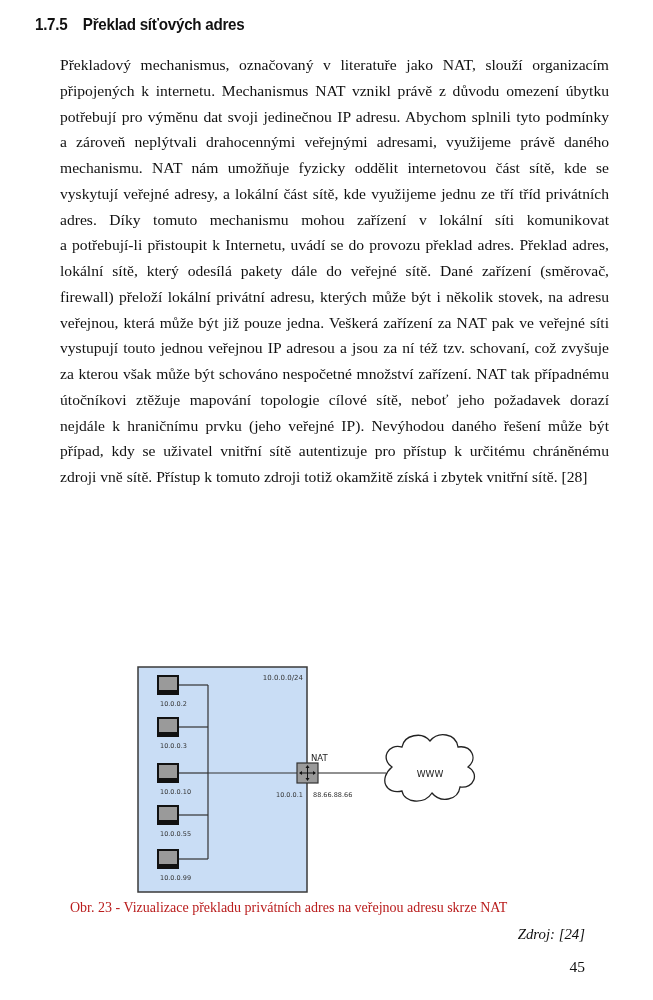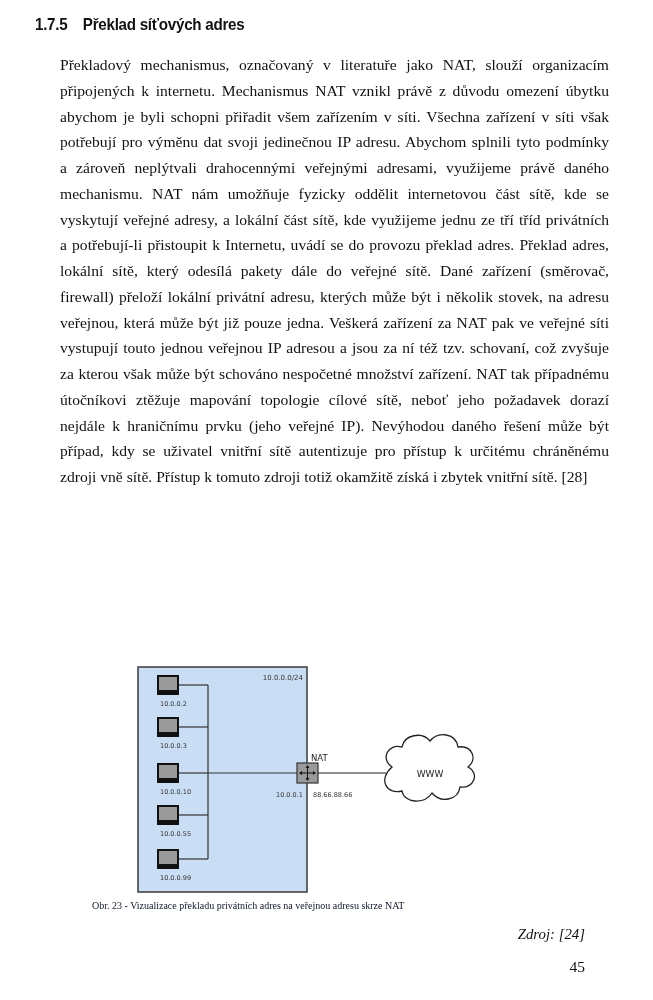--- a/index.html
+++ b/index.html
@@ -13,22 +13,22 @@
   .heading .num { display: inline-block; width: 52px; }
   .para {
     position: absolute; left: 36px; top: 52px; width: 549px;
     font-family: "Liberation Serif", serif; font-size: 15.6px;
     line-height: 25.75px; text-align: justify; color: #111; margin-left: 24px;
   }
   .para .line { display: block; text-align: justify; text-align-last: justify; white-space: nowrap; height: 25.75px; }
   .para .line.last { text-align-last: left; }
   .figure { position: absolute; left: 130px; top: 655px; width: 390px; height: 245px; }
   .caption {
-    position: absolute; left: 92px; top: 900px;
-    font-family: "Liberation Serif", serif; font-size: 10px; color: #0f172a;
+    position: absolute; left: 70px; top: 900px;
+    font-family: "Liberation Serif", serif; font-size: 14px; color: #b91c1c;
   }
   .source {
     position: absolute; right: 68px; top: 926px;
     font-family: "Liberation Serif", serif; font-size: 14.8px; font-style: italic; color: #111;
   }
   .page-num {
     position: absolute; right: 68px; top: 958px;
     font-family: "Liberation Serif", serif; font-size: 15.5px; color: #111;
   }
   svg text { font-family: "DejaVu Sans", sans-serif; }
@@ -36,25 +36,25 @@
 </head>
 <body>
 
 <div class="heading">
   <span class="num">1.7.5</span><span>Překlad síťových adres</span>
 </div>
 
 <div class="para" id="para">
     <span class="line">Překladový mechanismus, označovaný v literatuře jako NAT, slouží organizacím</span>
     <span class="line">připojených k internetu. Mechanismus NAT vznikl právě z důvodu omezení úbytku</span>
-    <span class="line">abychom je byli schopni přiřadit všem zařízením v síti. Všechna zařízení v síti však</span>
     <span class="line">potřebují pro výměnu dat svoji jedinečnou IP adresu. Abychom splnili tyto podmínky</span>
     <span class="line">a zároveň neplýtvali drahocennými veřejnými adresami, využijeme právě daného</span>
     <span class="line">mechanismu. NAT nám umožňuje fyzicky oddělit internetovou část sítě, kde se</span>
     <span class="line">vyskytují veřejné adresy, a lokální část sítě, kde využijeme jednu ze tří tříd privátních</span>
+    <span class="line">adres. Díky tomuto mechanismu mohou zařízení v lokální síti komunikovat</span>
     <span class="line">a potřebují-li přistoupit k Internetu, uvádí se do provozu překlad adres. Překlad adres,</span>
     <span class="line">lokální sítě, který odesílá pakety dále do veřejné sítě. Dané zařízení (směrovač,</span>
     <span class="line">firewall) přeloží lokální privátní adresu, kterých může být i několik stovek, na adresu</span>
     <span class="line">veřejnou, která může být již pouze jedna. Veškerá zařízení za NAT pak ve veřejné síti</span>
     <span class="line">vystupují touto jednou veřejnou IP adresou a jsou za ní též tzv. schovaní, což zvyšuje</span>
     <span class="line">za kterou však může být schováno nespočetné množství zařízení. NAT tak případnému</span>
     <span class="line">útočníkovi ztěžuje mapování topologie cílové sítě, neboť jeho požadavek dorazí</span>
     <span class="line">nejdále k hraničnímu prvku (jeho veřejné IP). Nevýhodou daného řešení může být</span>
     <span class="line">případ, kdy se uživatel vnitřní sítě autentizuje pro přístup k určitému chráněnému</span>
     <span class="line last">zdroji vně sítě. Přístup k tomuto zdroji totiž okamžitě získá i zbytek vnitřní sítě. [28]</span>

